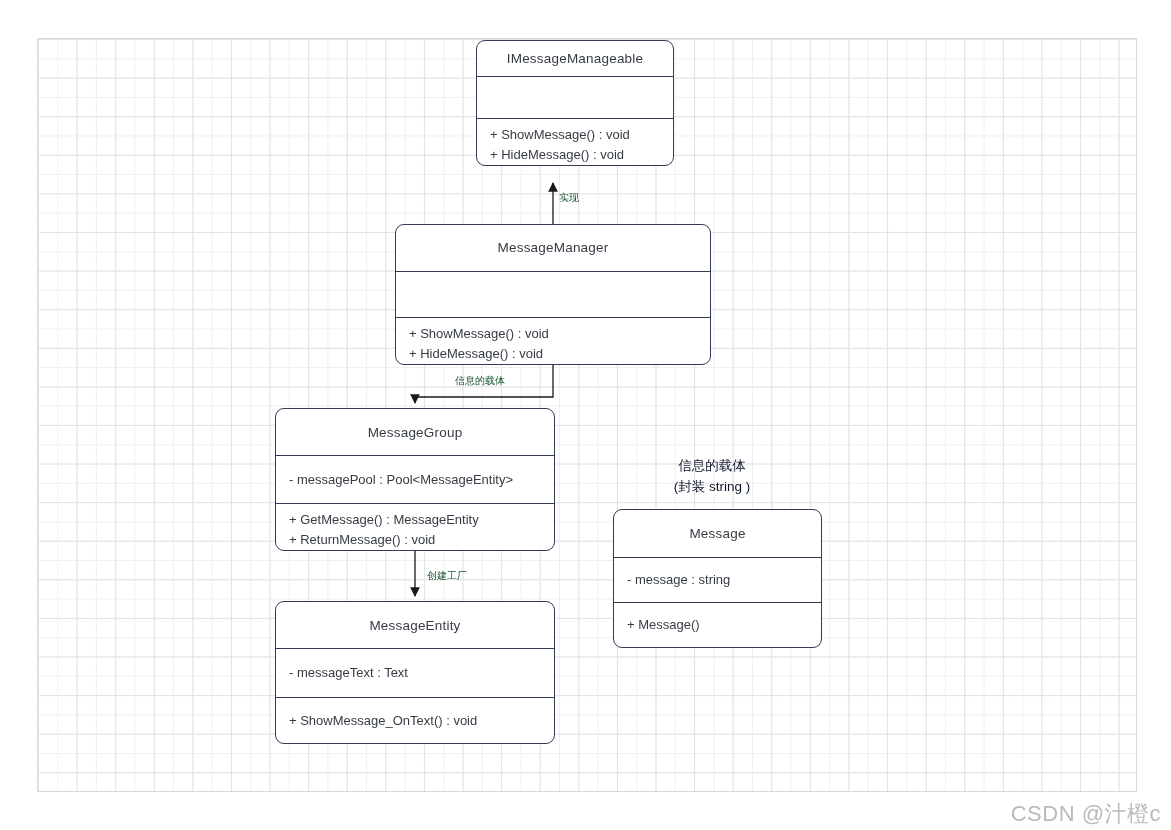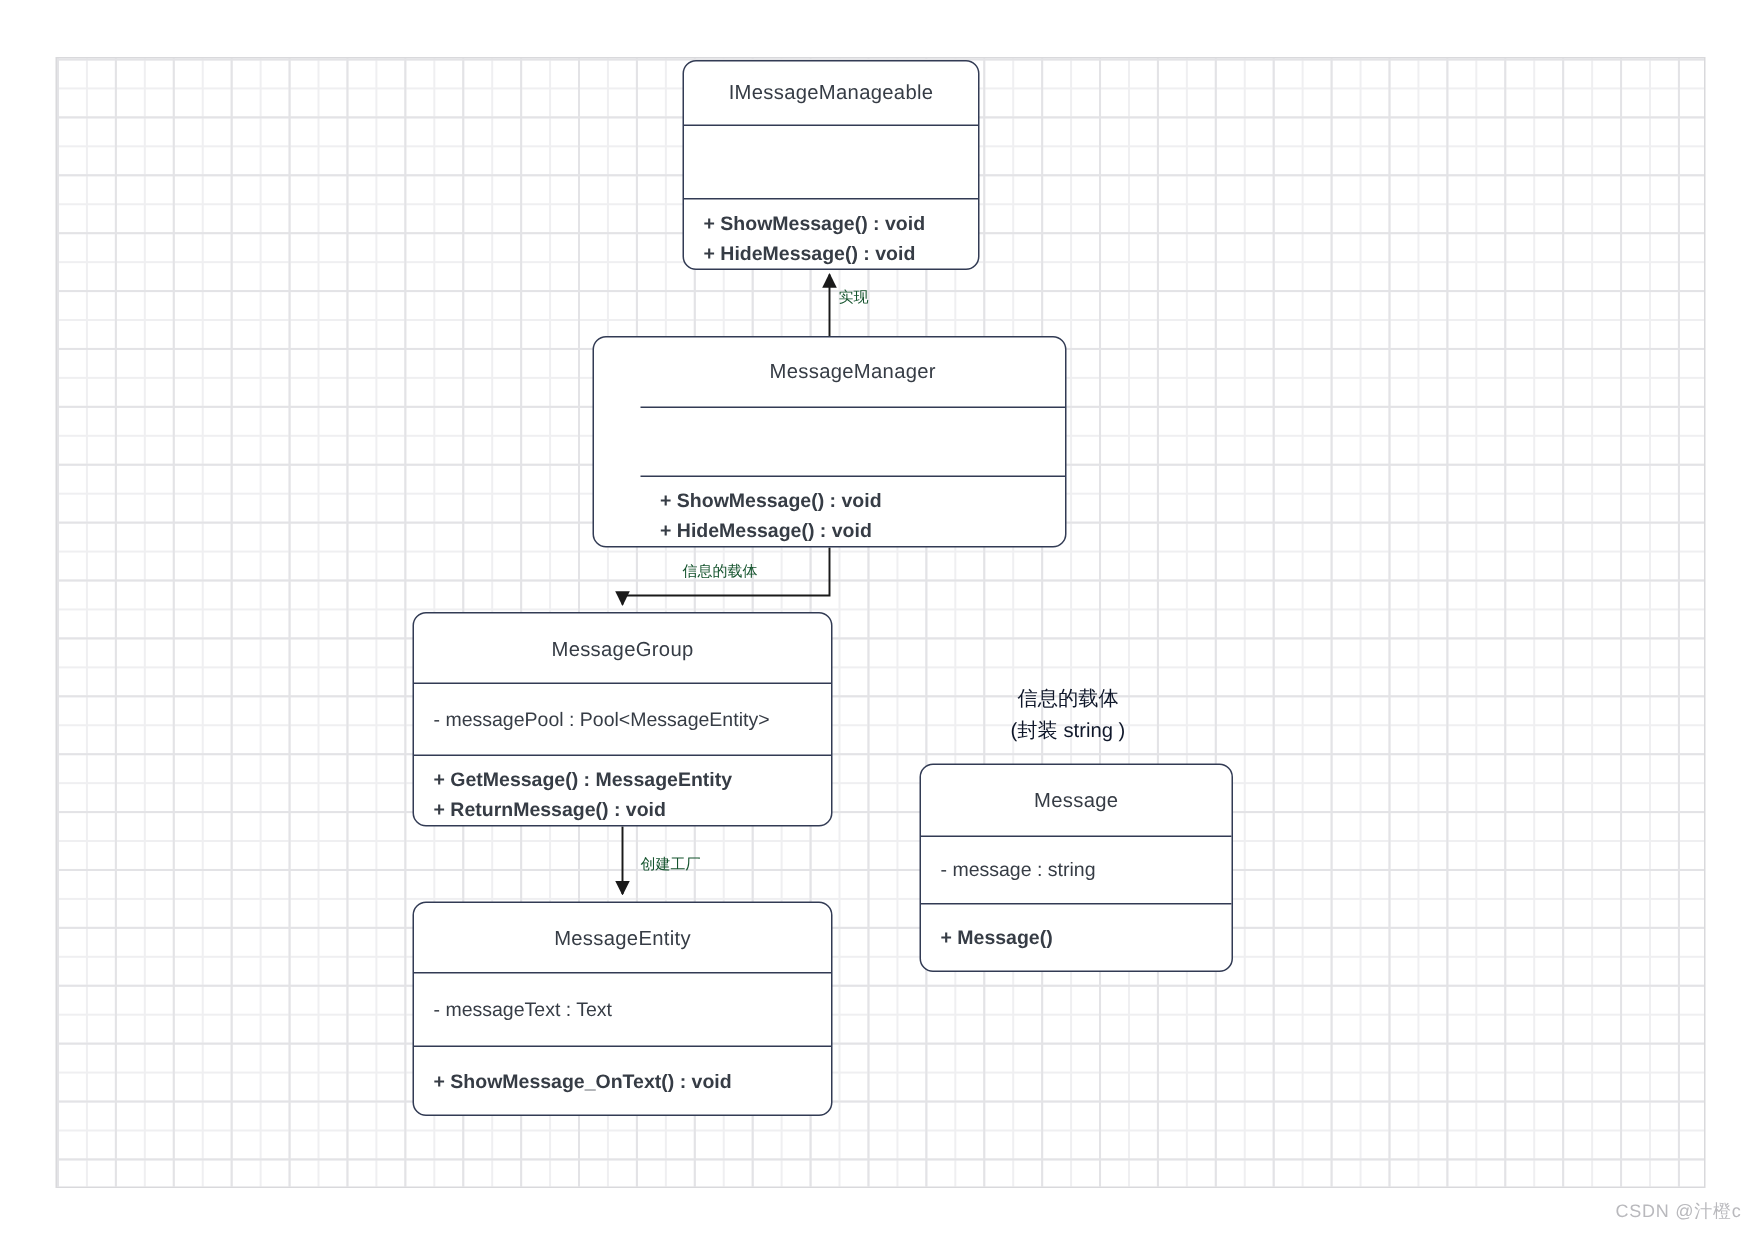--- a/index.html
+++ b/index.html
@@ -23,29 +23,29 @@
     border-radius:9px; display:flex; flex-direction:column; color:#363c45;
   }
   .uml-title {
     display:flex; align-items:center; justify-content:center;
     font-size:13.5px; letter-spacing:.2px;
   }
   .cmp { border-top:1.5px solid #323b54; }
   .members { font-size:13px; line-height:20px; padding-left:13px; }
   .members.pad-top { padding-top:6px; }
   .members.v-center { display:flex; flex-direction:column; justify-content:center; }
-  .fill { flex:1 1 auto;font-weight:bold; }
+  .fill { flex:1 1 auto; }
 
   .edge-label { position:absolute; font-size:10px; color:#14532d; white-space:nowrap; }
   .annotation { position:absolute; font-size:13.5px; color:#0f172a; text-align:center; line-height:21px; }
 
   svg.edges { position:absolute; left:0; top:0; pointer-events:none; }
 
   .watermark {
-    position:absolute; right:10px; top:799px; font-size:12px;
+    position:absolute; right:10px; top:799px; font-size:22px;
     color:#b9b9bd; letter-spacing:.5px;text-align:center;
   }
 </style>
 </head>
 <body>
 
 <div class="stage">
 
   <div class="grid"></div>
 
@@ -53,30 +53,30 @@
     <defs>
       <marker id="arr" viewBox="0 0 10 10" refX="9" refY="5" markerWidth="7.5" markerHeight="7.5" orient="auto-start-reverse">
         <path d="M0,0 L10,5 L0,10 z" fill="#1a1a1a"></path>
       </marker>
     </defs>
     <line x1="553" y1="224" x2="553" y2="183" stroke="#1a1a1a" stroke-width="1.3" marker-end="url(#arr)"></line>
     <path d="M553,365 L553,397 L415,397 L415,403" fill="none" stroke="#1a1a1a" stroke-width="1.3" marker-end="url(#arr)"></path>
     <line x1="415" y1="551" x2="415" y2="596" stroke="#1a1a1a" stroke-width="1.3" marker-end="url(#arr)"></line>
   </svg>
 
-  <div class="uml-box" style="left:455px; top:40px; width:198px; height:140px;">
+  <div class="uml-box" style="left:476px; top:40px; width:198px; height:126px;">
     <div class="uml-title" style="height:42px;">IMessageManageable</div>
     <div class="cmp" style="height:50px;"></div>
     <div class="cmp members pad-top fill">
       <div>+ ShowMessage() : void</div>
       <div>+ HideMessage() : void</div>
     </div>
   </div>
 
-  <div class="uml-box" style="left:395px; top:224px; width:316px; height:141px;padding-left:31px;">
+  <div class="uml-box" style="left:395px; top:224px; width:316px; height:141px;">
     <div class="uml-title" style="height:46px;">MessageManager</div>
     <div class="cmp" style="height:47px;"></div>
     <div class="cmp members pad-top fill">
       <div>+ ShowMessage() : void</div>
       <div>+ HideMessage() : void</div>
     </div>
   </div>
 
   <div class="uml-box" style="left:275px; top:601px; width:280px; height:143px;">
     <div class="uml-title" style="height:46px;">MessageEntity</div>

